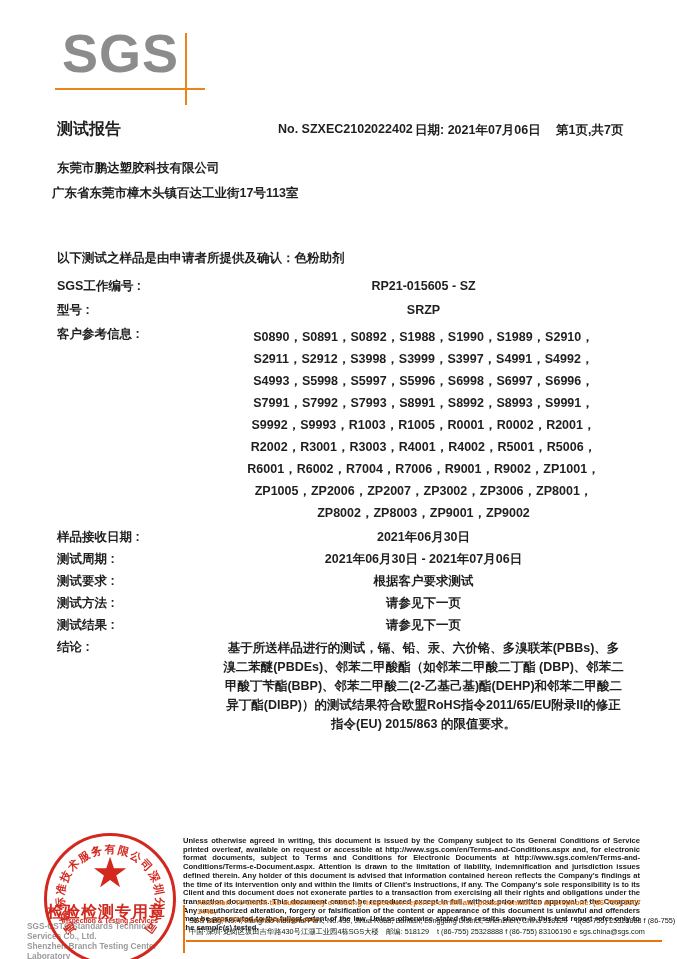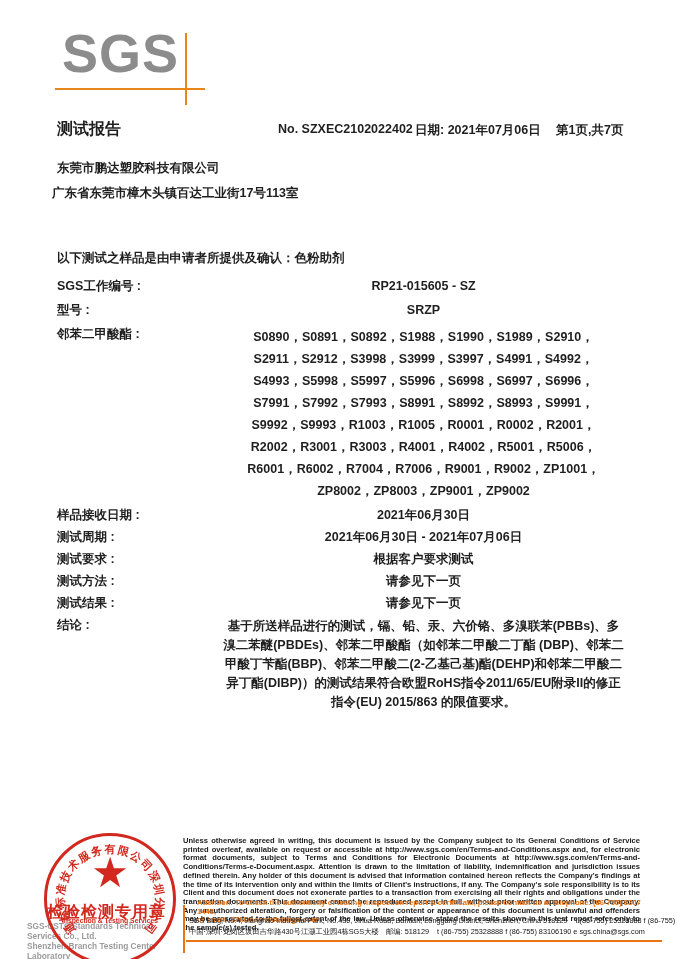--- a/index.html
+++ b/index.html
@@ -115,29 +115,30 @@
       <div class="flabel">SGS工作编号 :</div>
       <div class="fvalue">RP21-015605 - SZ</div>
     </div>
 
     <div class="frow">
       <div class="flabel">型号 :</div>
       <div class="fvalue">SRZP</div>
     </div>
 
     <div class="frow gap-small">
-      <div class="flabel">邻苯二甲酸酯 :</div>
+      <div class="flabel">客户参考信息 :</div>
       <div class="fvalue">
         <div class="codes-line">S0890，S0891，S0892，S1988，S1990，S1989，S2910，</div>
         <div class="codes-line">S2911，S2912，S3998，S3999，S3997，S4991，S4992，</div>
         <div class="codes-line">S4993，S5998，S5997，S5996，S6998，S6997，S6996，</div>
         <div class="codes-line">S7991，S7992，S7993，S8991，S8992，S8993，S9991，</div>
         <div class="codes-line">S9992，S9993，R1003，R1005，R0001，R0002，R2001，</div>
         <div class="codes-line">R2002，R3001，R3003，R4001，R4002，R5001，R5006，</div>
         <div class="codes-line">R6001，R6002，R7004，R7006，R9001，R9002，ZP1001，</div>
+        <div class="codes-line">ZP1005，ZP2006，ZP2007，ZP3002，ZP3006，ZP8001，</div>
         <div class="codes-line">ZP8002，ZP8003，ZP9001，ZP9002</div>
       </div>
     </div>
 
     <div class="frow gap-small">
       <div class="flabel">样品接收日期 :</div>
       <div class="fvalue">2021年06月30日</div>
     </div>
 
     <div class="frow gap-small">

